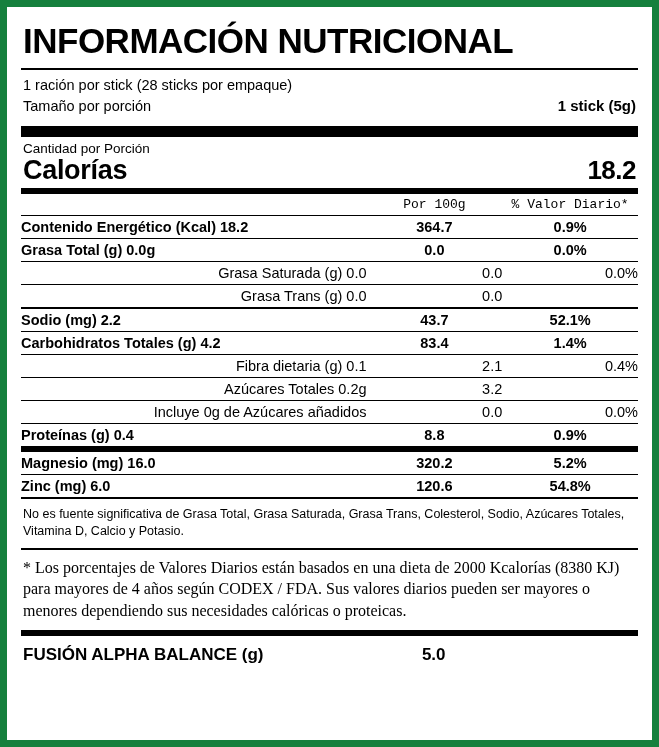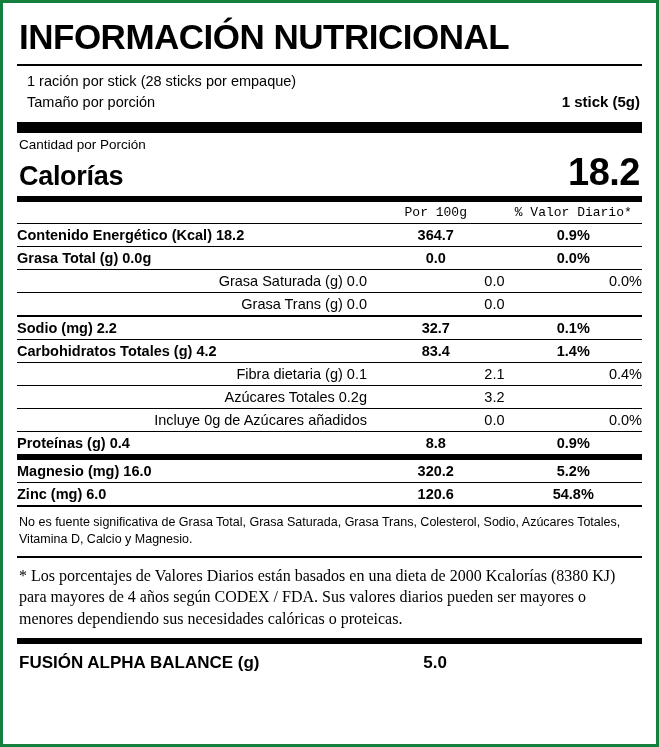--- a/index.html
+++ b/index.html
@@ -10,21 +10,21 @@
   body {
     font-family: "Liberation Sans", sans-serif;
     color: #000000;
   }
   .label {
     position: relative;
     width: 659px;
     height: 747px;
     box-sizing: border-box;
     background: #ffffff;
-    border: 3px solid #15803d;
+    border: 7px solid #15803d;
     padding: 10px 14px 0 14px;
   }
   .title {
     font-size: 35px;
     font-weight: bold;
     letter-spacing: -0.5px;
     line-height: 1.0;
     margin: 6px 0 10px 2px;
     white-space: nowrap;
   }
@@ -42,21 +42,20 @@
     height: 2px;
     background: #000;
     margin: 0;
   }
   .serving-block {
     padding: 5px 2px 5px 2px;
   }
   .serving-line {
     font-size: 14.5px;
     line-height: 1.45;
-    margin-left: 8px;
   }
   .serving-row {
     display: flex;
     justify-content: space-between;
     align-items: baseline;
   }
   .serving-row .amt {
     font-weight: bold;
     font-size: 15px;
   }
@@ -73,21 +72,21 @@
     justify-content: space-between;
     align-items: baseline;
     gap: 24px;
   }
   .cal-word {
     font-size: 27px;
     font-weight: bold;
     letter-spacing: -0.3px;
   }
   .cal-value {
-    font-size: 38px;
+    font-size: 26px;
     font-weight: bold;
     letter-spacing: -0.5px;
   }
   table.nutri {
     width: 100%;
     border-collapse: collapse;
     font-size: 14.5px;
   }
   table.nutri td {
     padding: 3px 0 3px 0;
@@ -226,22 +225,22 @@
         </tr>
 
     <tr>
           <td colspan="3" style="padding:0">
             <div class="row-line"></div>
           </td>
         </tr>
 
     <tr class="bold">
       <td class="c-name">Sodio (mg) 2.2</td>
-      <td class="c-100">32.7</td>
-      <td class="c-dv">0.1%</td>
+      <td class="c-100">43.7</td>
+      <td class="c-dv">52.1%</td>
     </tr>
     <tr>
           <td colspan="3" style="padding:0">
             <div class="row-line"></div>
           </td>
         </tr>
 
     <tr class="bold">
       <td class="c-name">Carbohidratos Totales (g) 4.2</td>
       <td class="c-100">83.4</td>
@@ -311,21 +310,21 @@
     <tr class="bold">
       <td class="c-name">Zinc (mg) 6.0</td>
       <td class="c-100">120.6</td>
       <td class="c-dv">54.8%</td>
     </tr>
   </tbody>
     </table>
 
   <div class="rule-thin"></div>
 
-  <div class="footnote">No es fuente significativa de Grasa Total, Grasa Saturada, Grasa Trans, Colesterol, Sodio, Azúcares Totales, Vitamina D, Calcio y Magnesio.</div>
+  <div class="footnote">No es fuente significativa de Grasa Total, Grasa Saturada, Grasa Trans, Colesterol, Sodio, Azúcares Totales, Vitamina D, Calcio y Potasio.</div>
 
   <div class="rule-thin"></div>
 
   <div class="footnote-small">* Los porcentajes de Valores Diarios están basados en una dieta de 2000 Kcalorías (8380 KJ) para mayores de 4 años según CODEX / FDA. Sus valores diarios pueden ser mayores o menores dependiendo sus necesidades calóricas o proteicas.</div>
 
   <div class="rule-medium"></div>
 
   <div class="fusion-row">
     <div class="fusion-label">FUSIÓN ALPHA BALANCE (g)</div>
     <div class="fusion-value">5.0</div>

